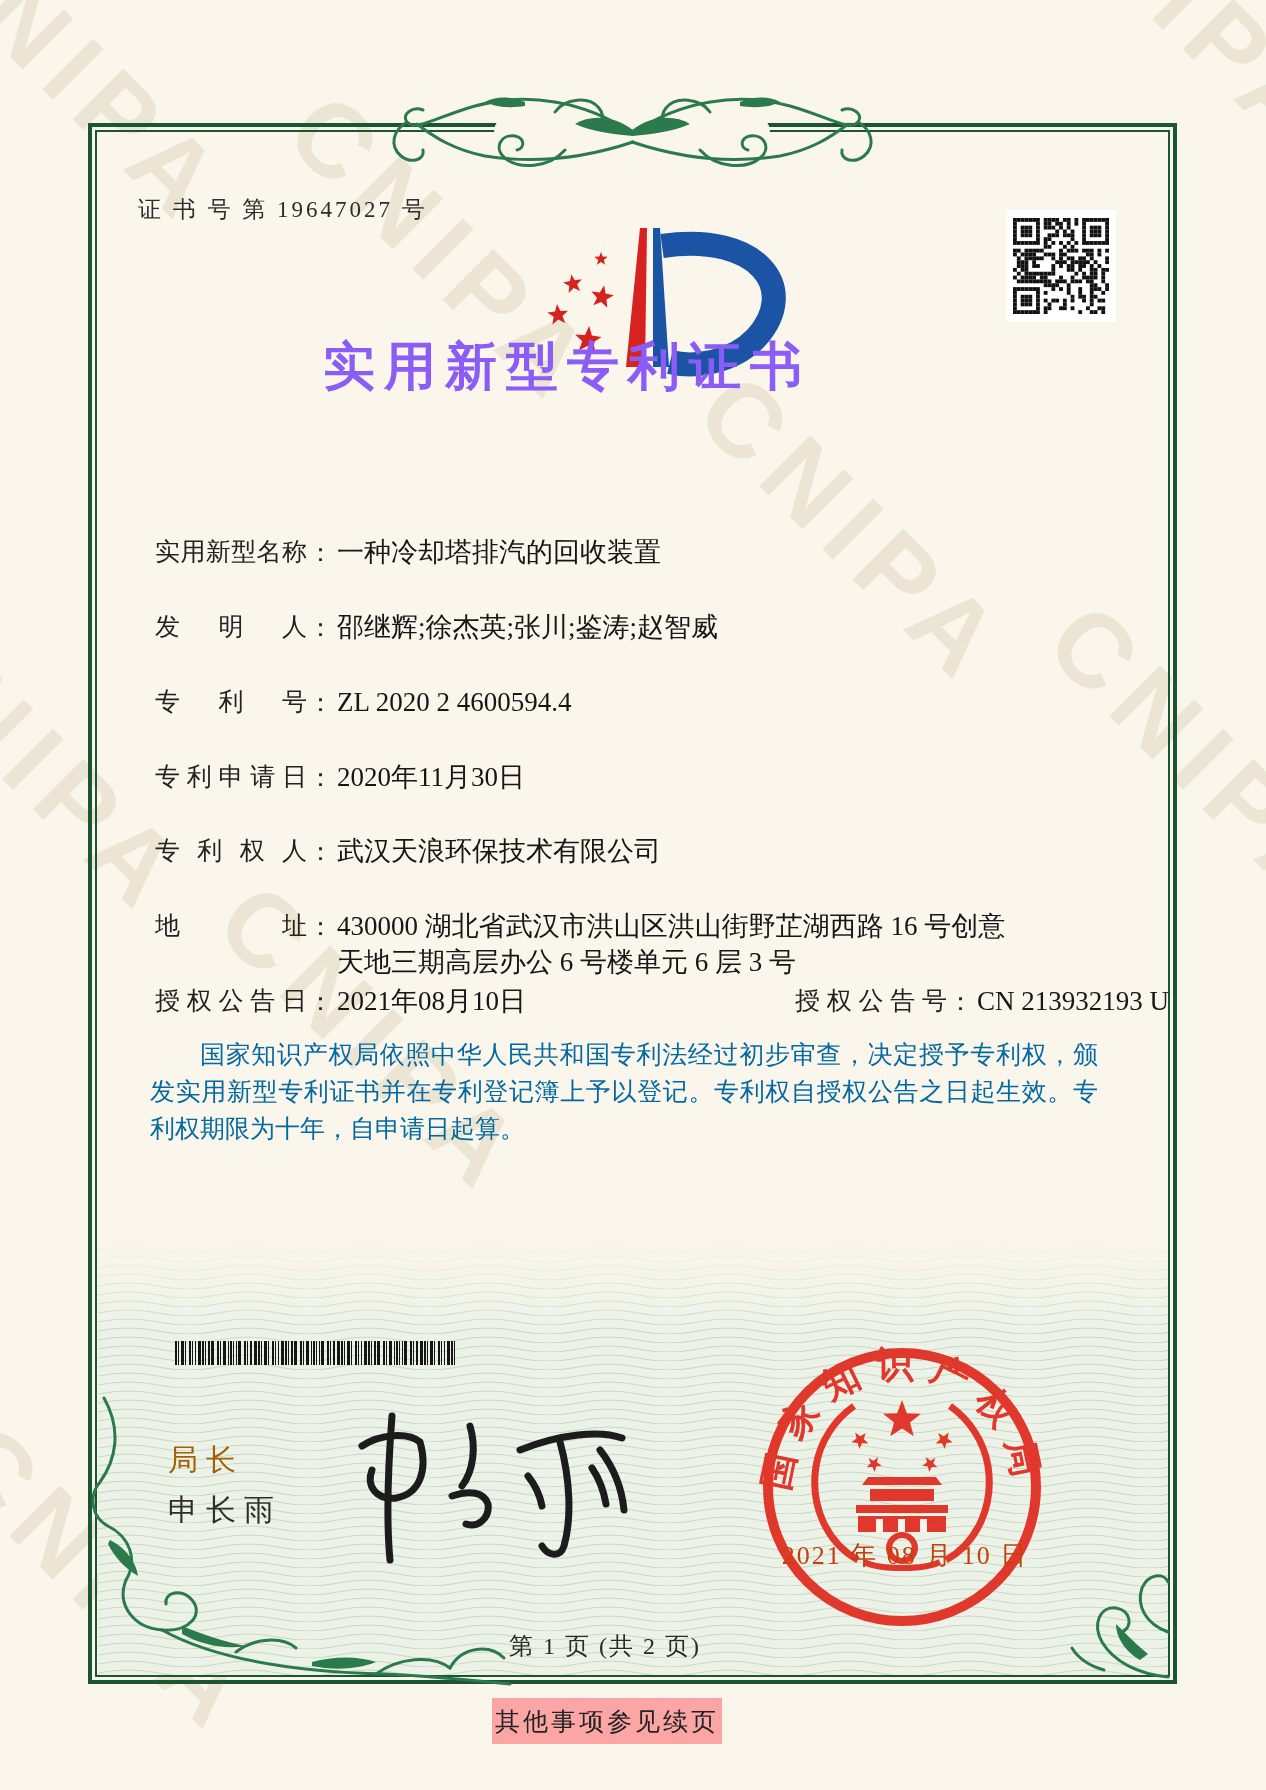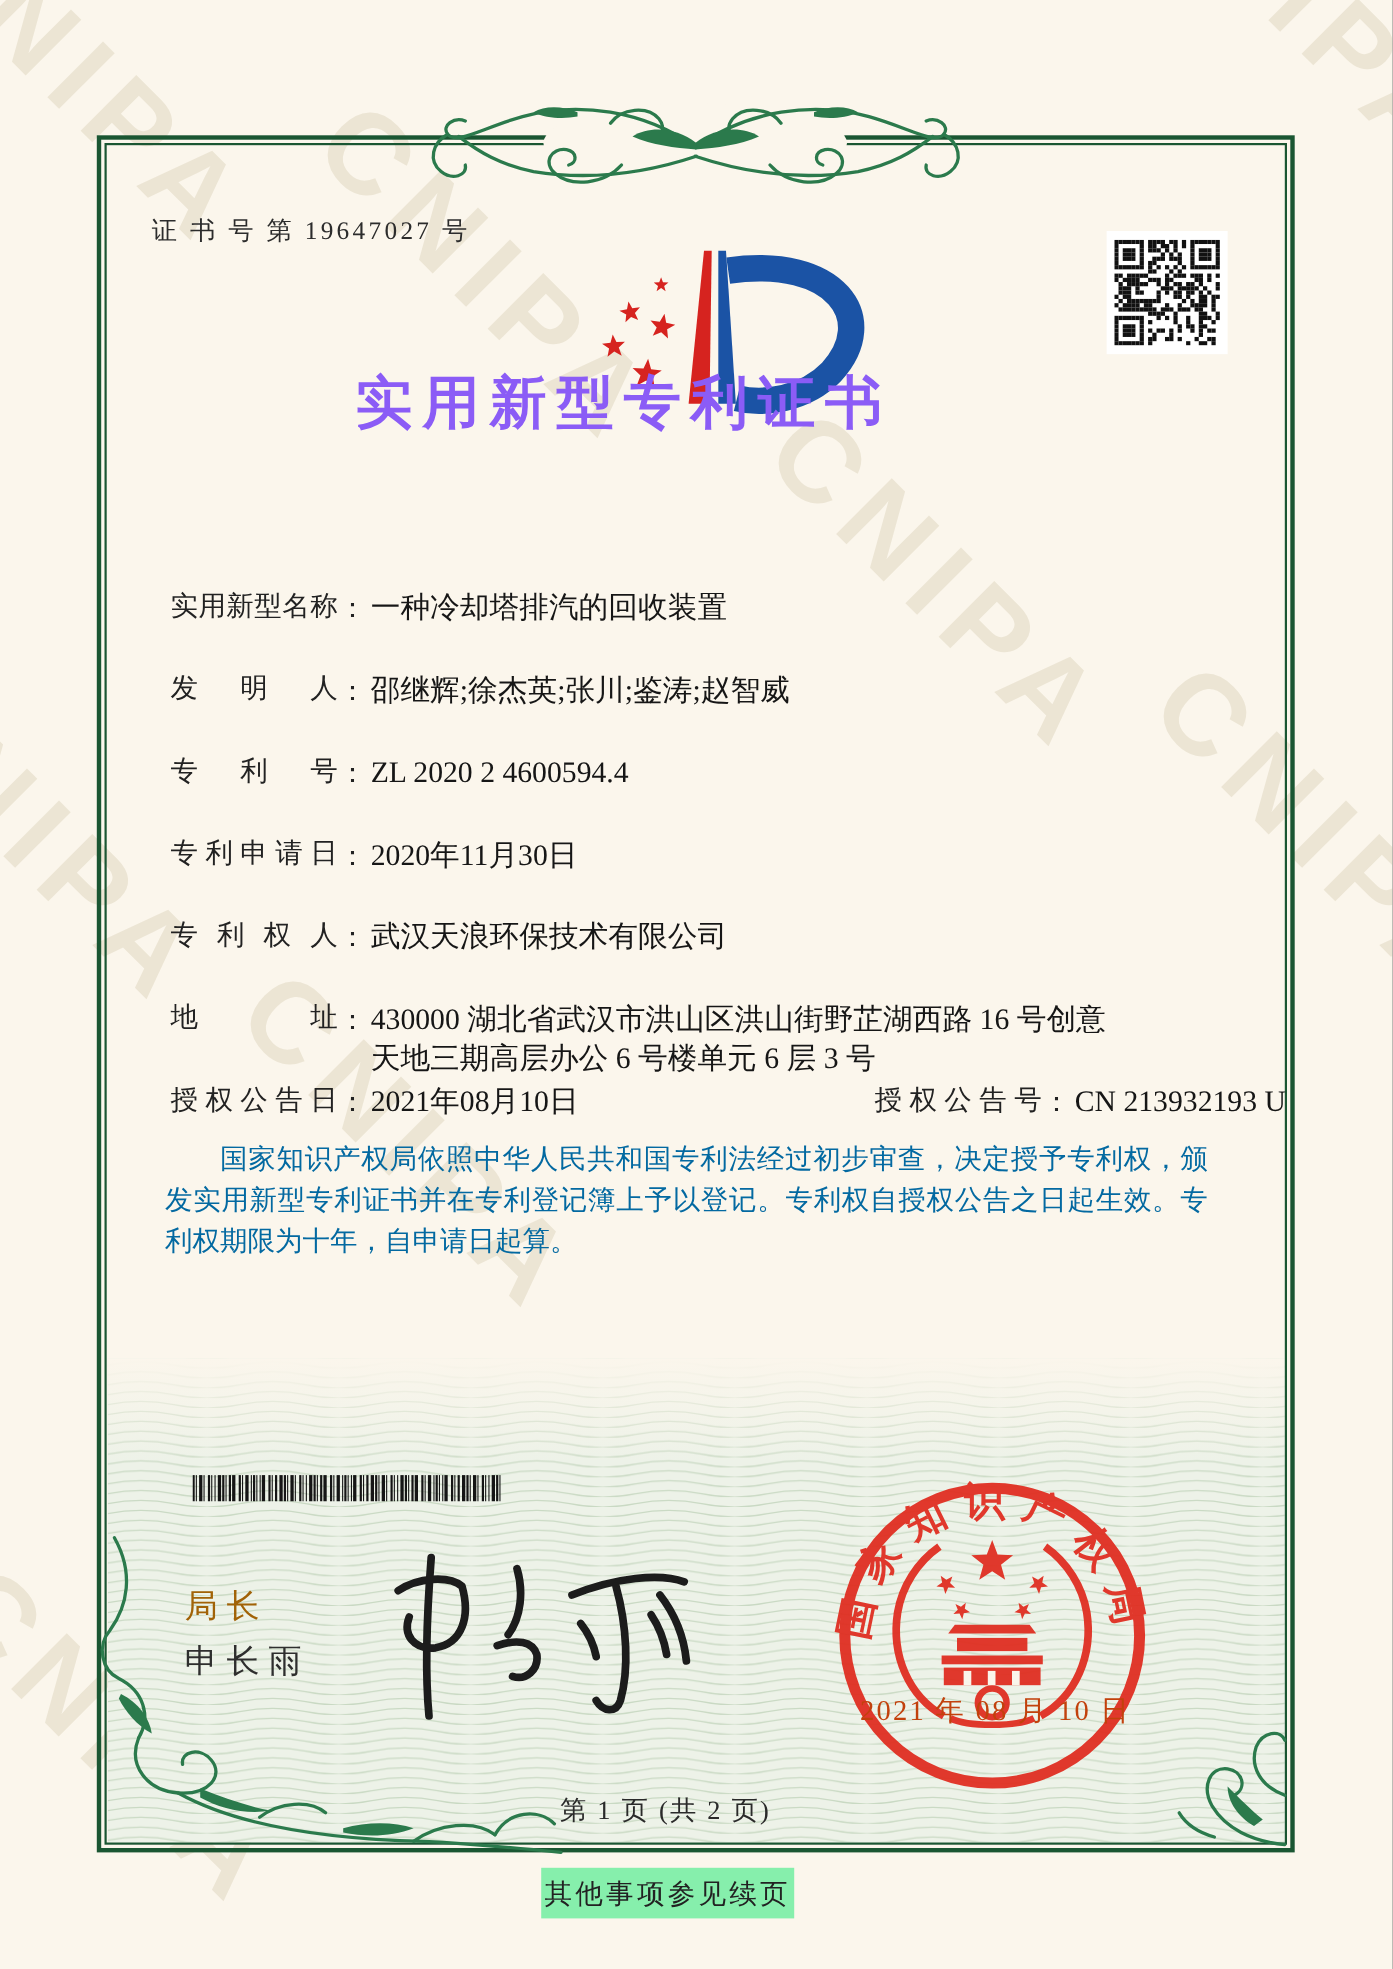--- a/index.html
+++ b/index.html
@@ -65,21 +65,21 @@
   .director-name{position:absolute;left:168px;top:1490px;z-index:4;
     font-family:"Liberation Sans","DejaVu Sans",sans-serif;font-size:30px;letter-spacing:8px;color:#2e2e2e;}
   .signature{position:absolute;left:350px;top:1398px;width:290px;height:180px;z-index:4;}
   
   .seal{position:absolute;left:740px;top:1325px;width:330px;height:330px;z-index:5;}
   .seal-date{position:absolute;left:775px;top:1538px;width:260px;text-align:center;z-index:6;
     font-size:26px;letter-spacing:2px;color:#c2410c;}
   
   .page-indicator{position:absolute;left:405px;top:1630px;width:400px;text-align:center;z-index:4;
     font-size:24px;letter-spacing:2px;color:#2a2a2a;}
-  .continuation{position:absolute;left:492px;top:1698px;width:230px;height:46px;background:#86efac;
+  .continuation{position:absolute;left:492px;top:1698px;width:230px;height:46px;background:#fca5a5;
     z-index:4;display:flex;align-items:center;justify-content:center;
     font-size:25px;letter-spacing:3px;color:#222;}
   .g-stroke{fill:none;stroke:#2b7a4c;stroke-width:3;stroke-linecap:round;}
   .g-fill{fill:#2b7a4c;stroke:none;}
 </style>
 </head>
 <body>
 
 <div class="page">
 

